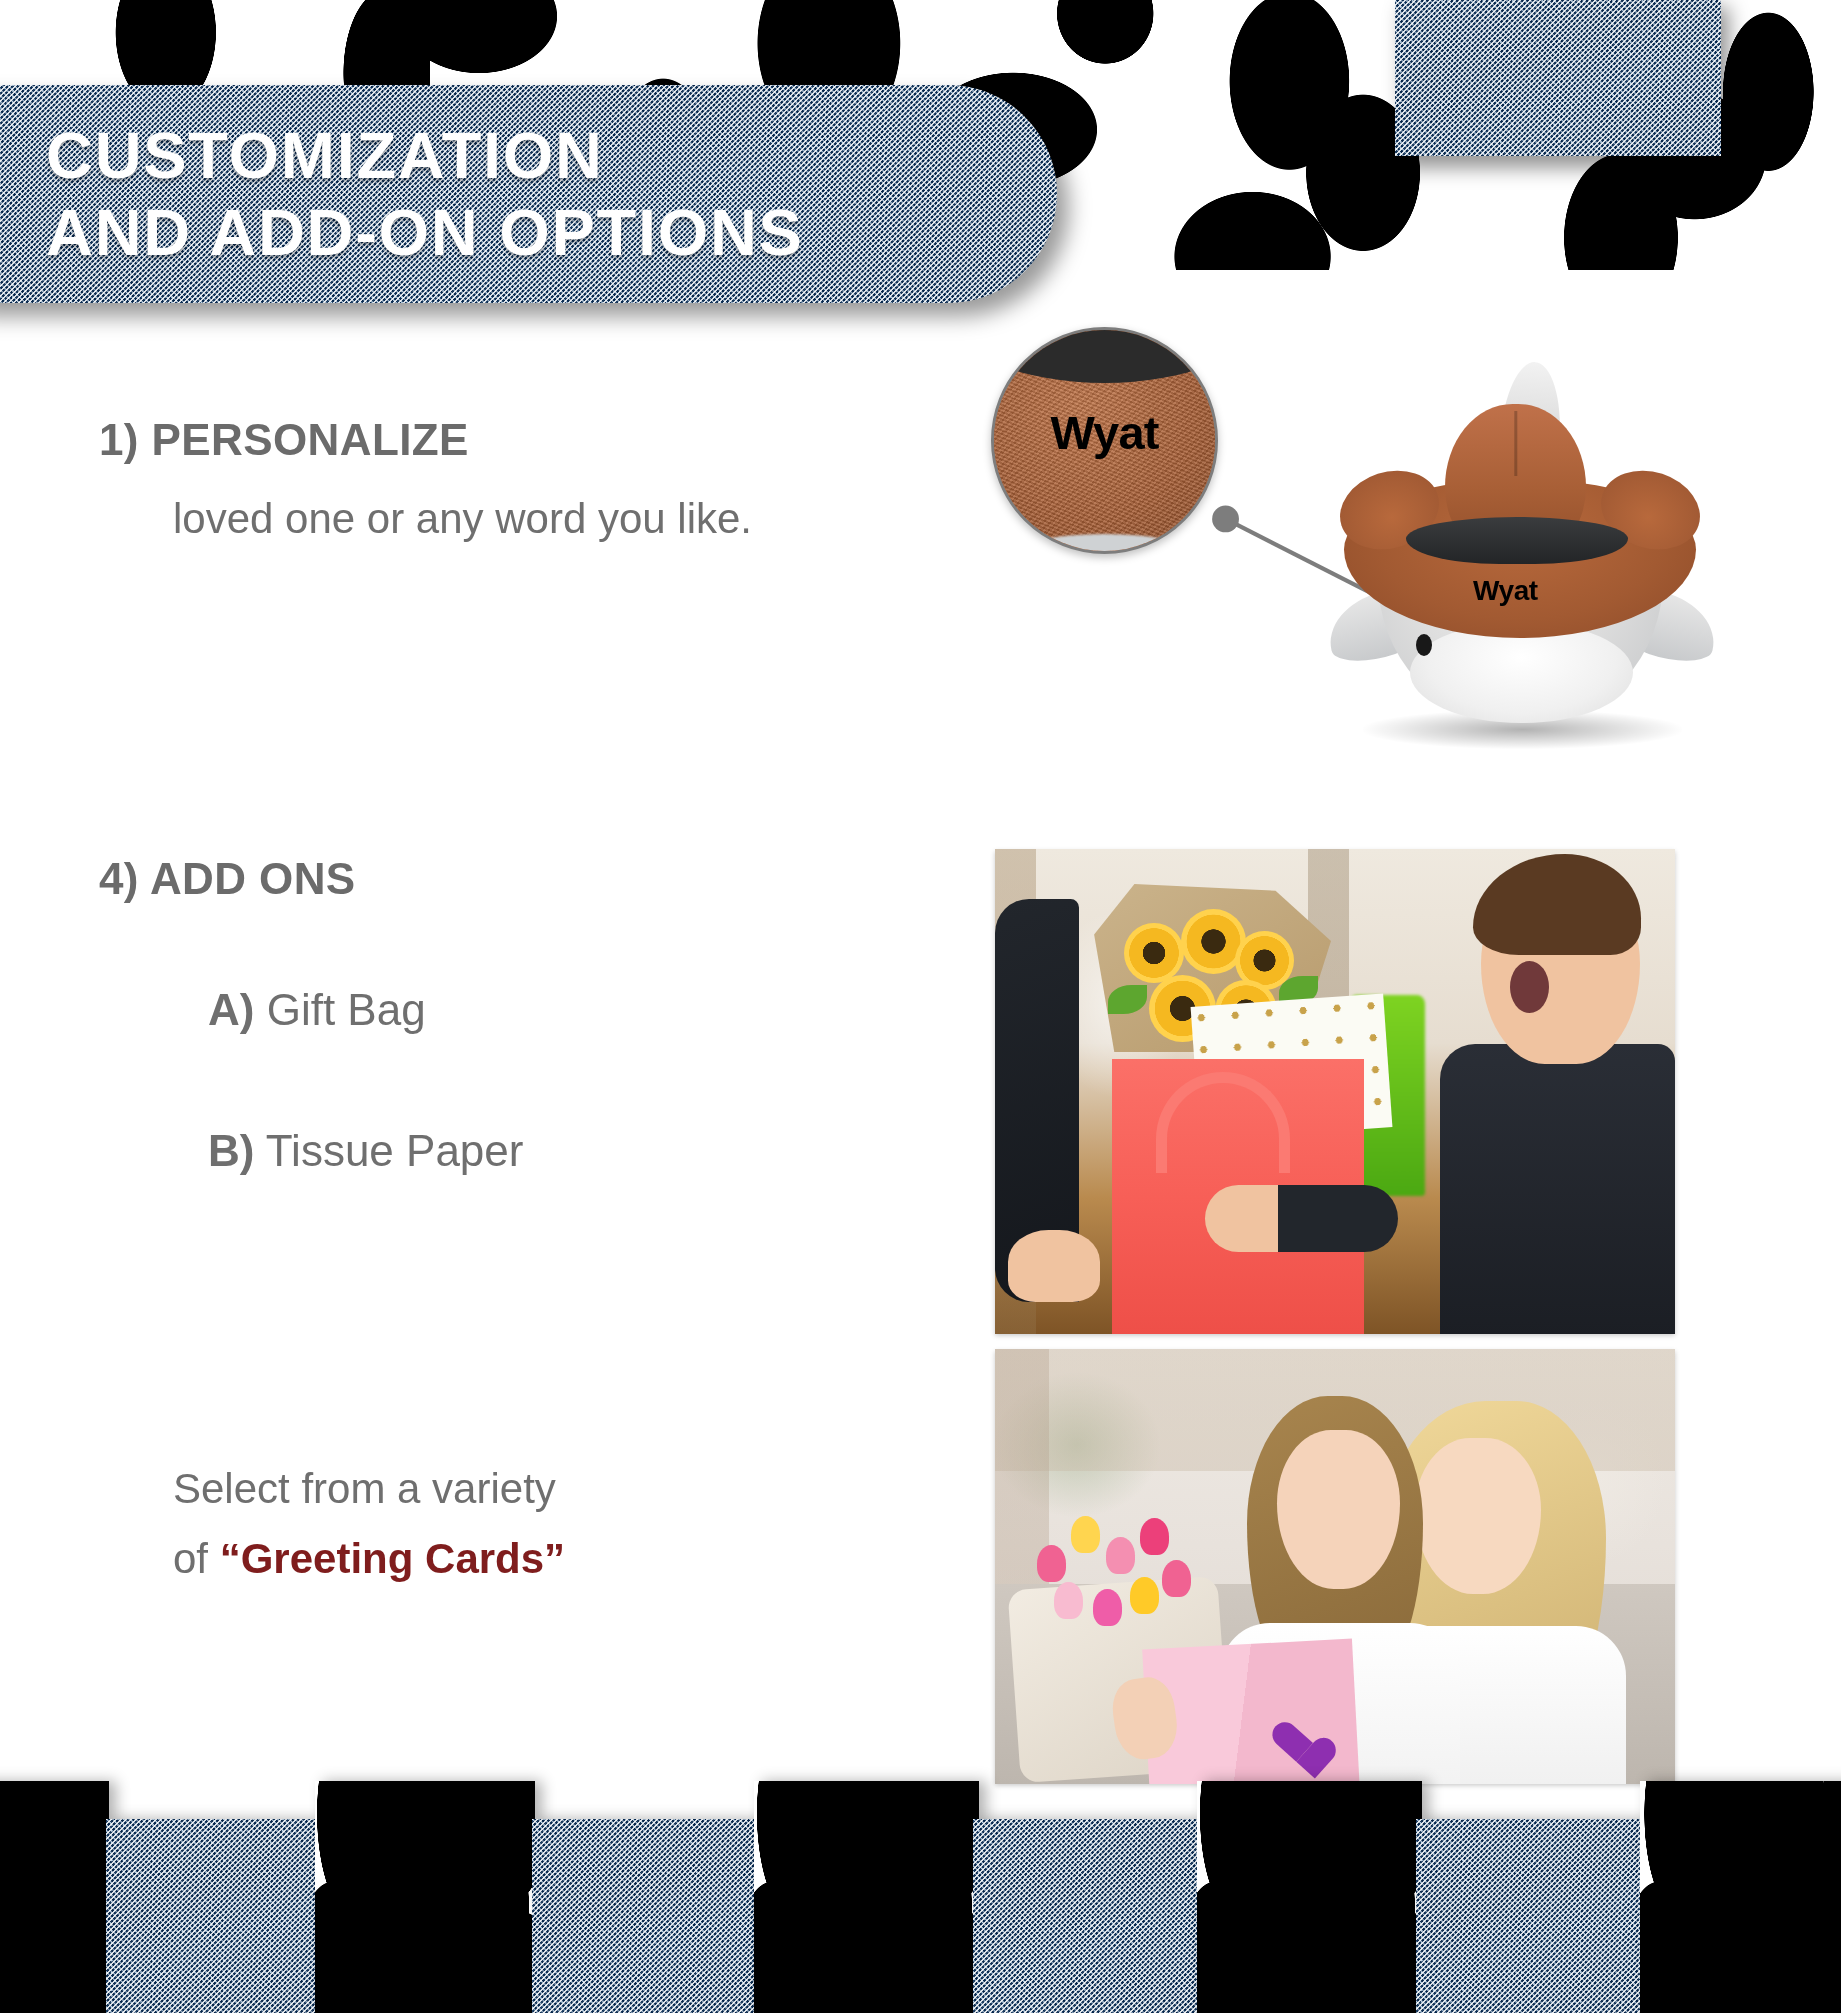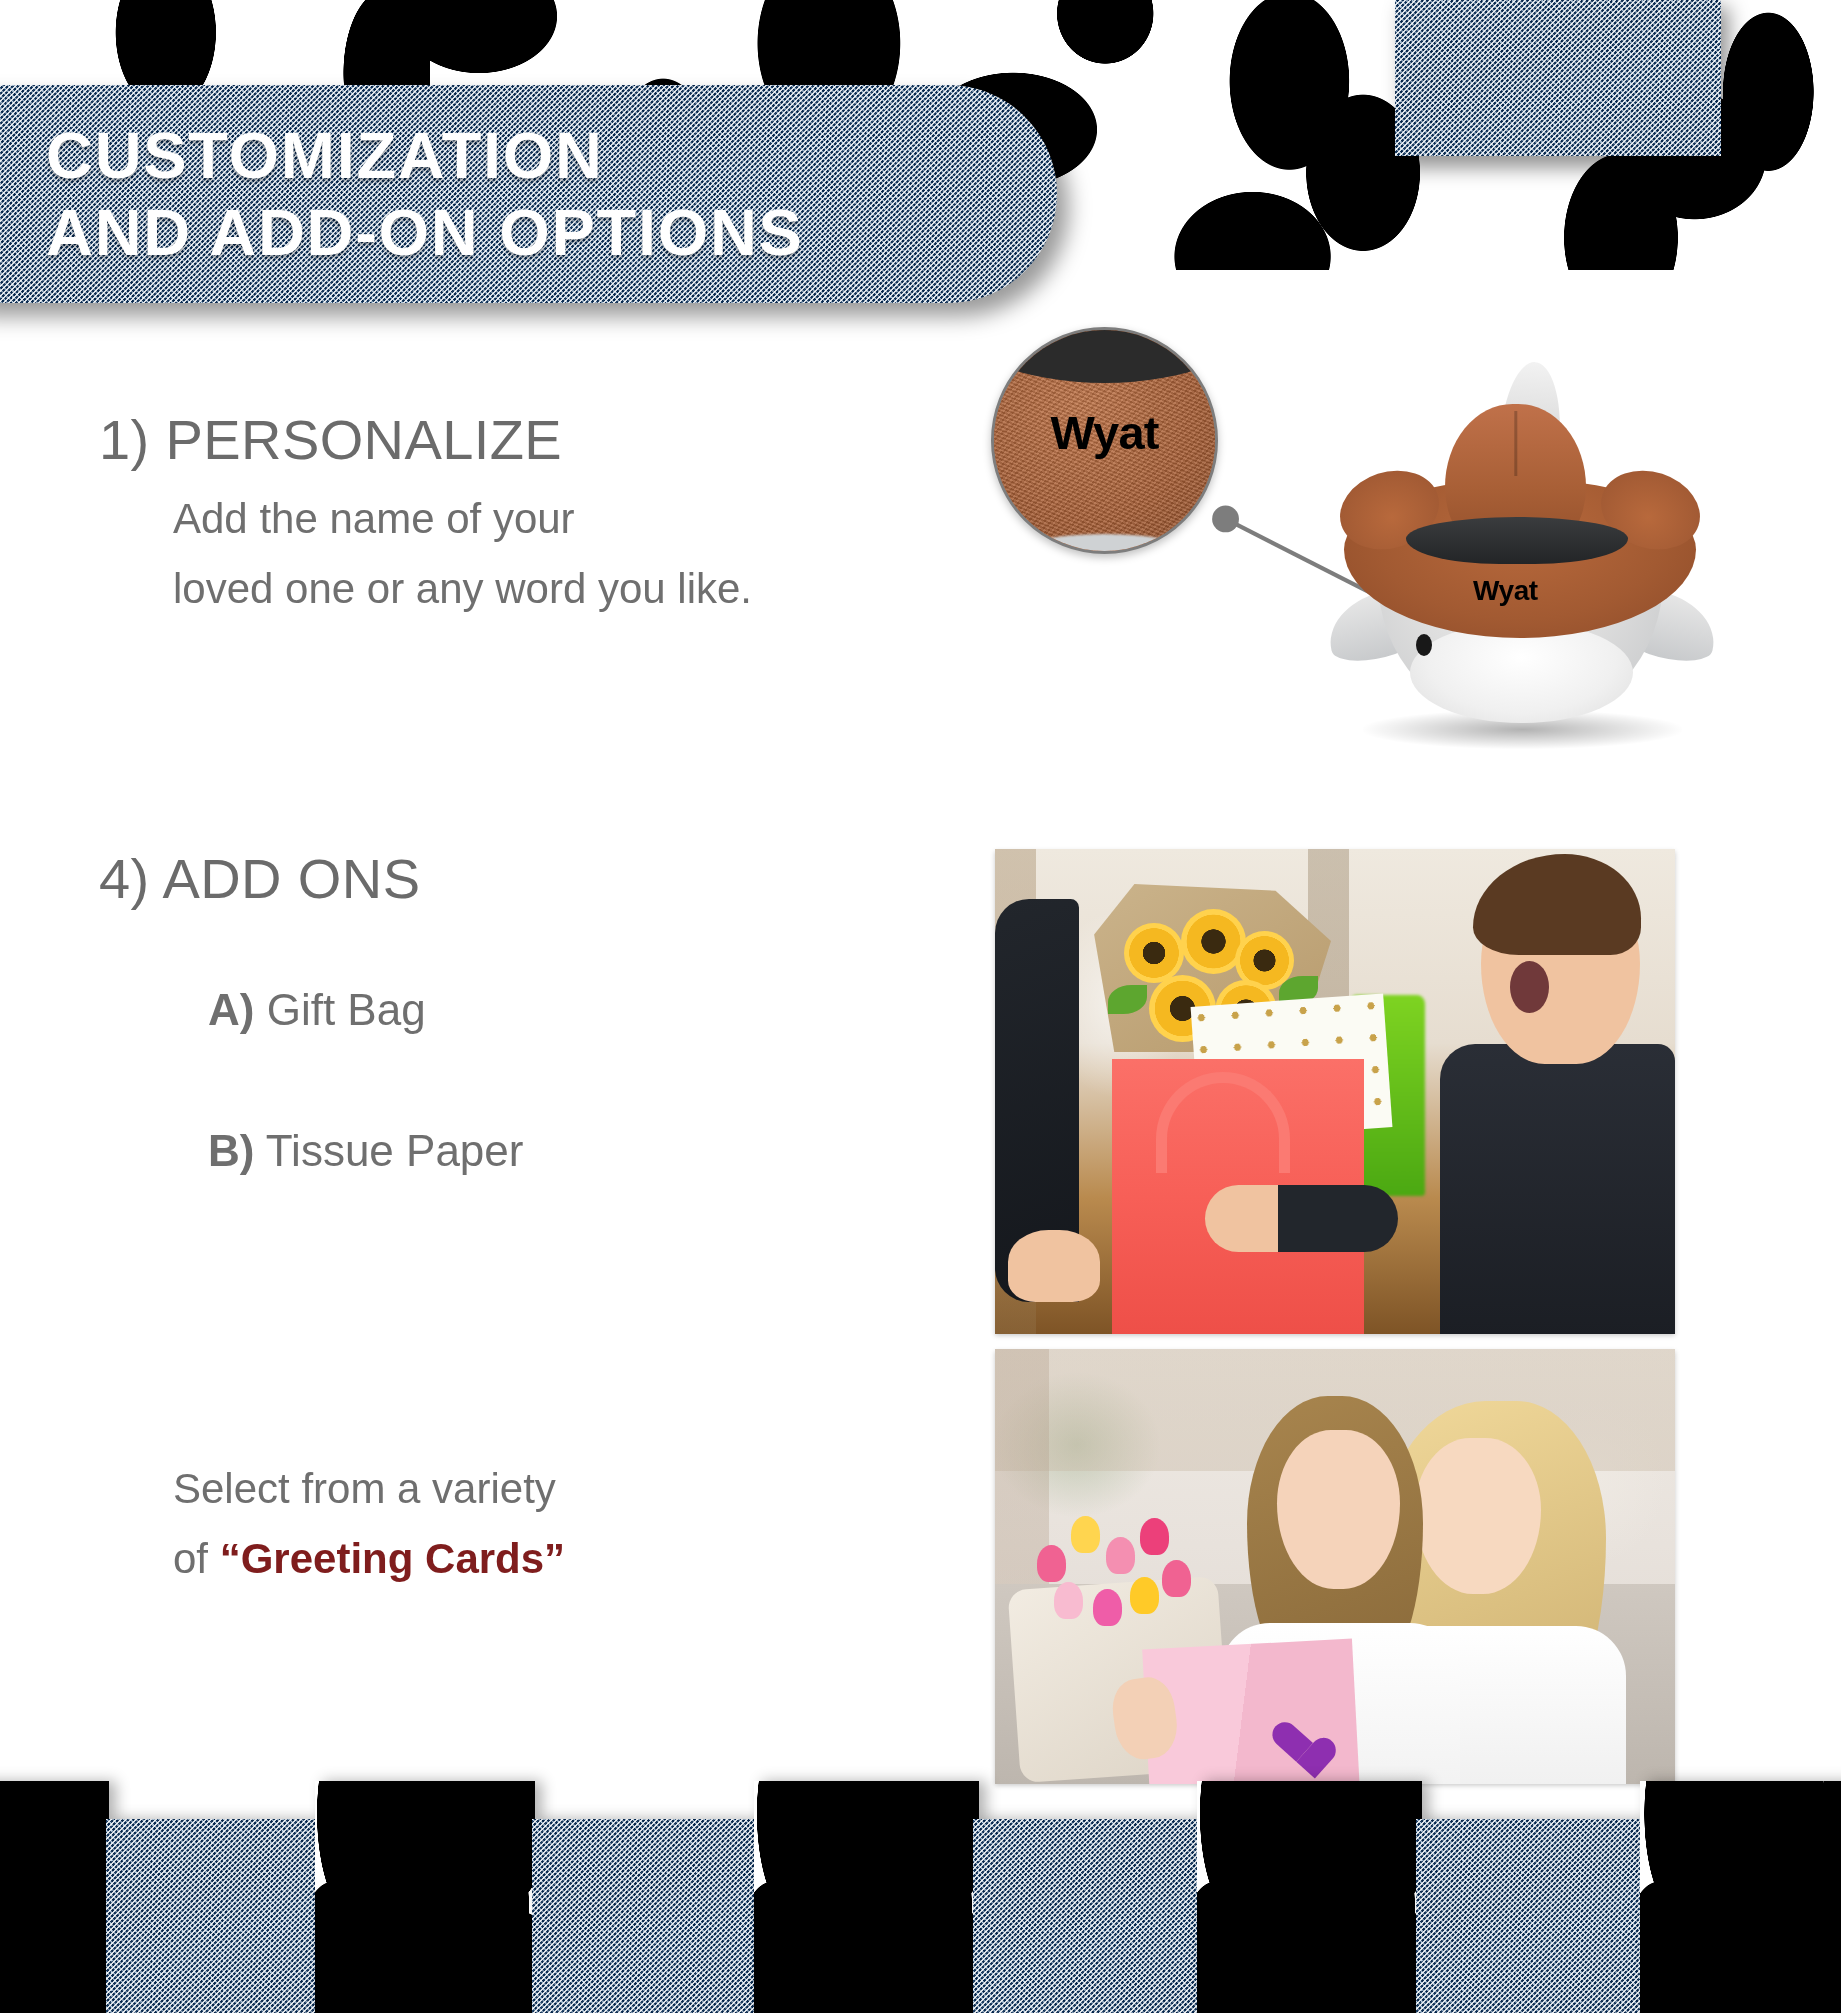--- a/index.html
+++ b/index.html
@@ -98,22 +98,22 @@
     font-family:"Liberation Sans", sans-serif;
     transform:scaleX(1.0);
     text-shadow:0 2.5px 4.2px rgba(0,0,0,.35);
     white-space:nowrap;
   }
 
   
   .step{ position:absolute; left:99px; }
   .step-title{
     color:#6b6b6b;
-    font-weight:normal;
-    font-size:56px;
+    font-weight:bold;
+    font-size:44px;
     letter-spacing:0.4px;
     line-height:49px;
     white-space:nowrap;
   }
   .step-body{
     color:#6f6f6f;
     font-size:42px;
     line-height:70px;
     font-weight:400;
     margin-top:20px;
@@ -349,21 +349,20 @@
 </div>
 
 <div id="header-banner" class="denim">
   <div class="hline">CUSTOMIZATION</div>
   <div class="hline">AND ADD-ON OPTIONS</div>
 </div>
 
 <div class="step" id="step-1">
   <div class="step-title">1) PERSONALIZE</div>
   <div class="step-body">
-    <div>Add the name of your</div>
     <div>loved one or any word you like.</div>
   </div>
 </div>
 
 <div class="step" id="step-2">
   <div class="step-title">4) ADD ONS</div>
   <div class="sub-item sub-a">
     <b>A)</b><span> Gift Bag</span>
   </div>
   <div class="sub-item sub-b">

